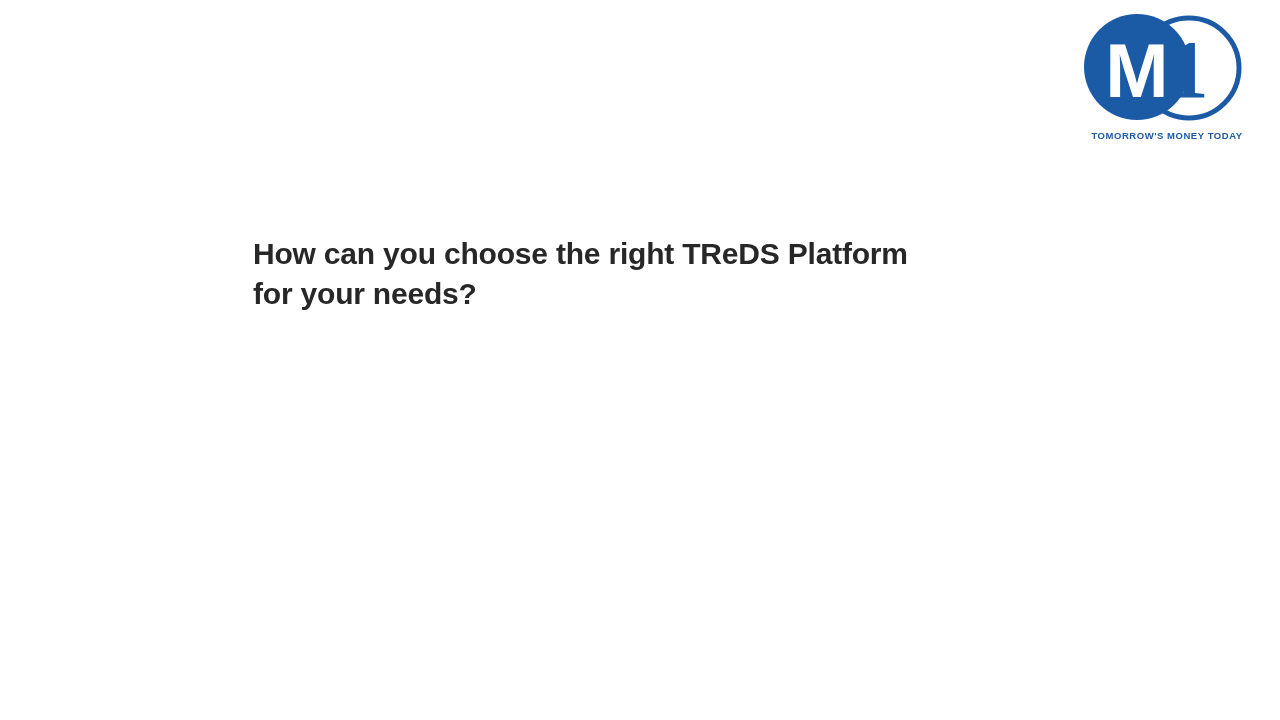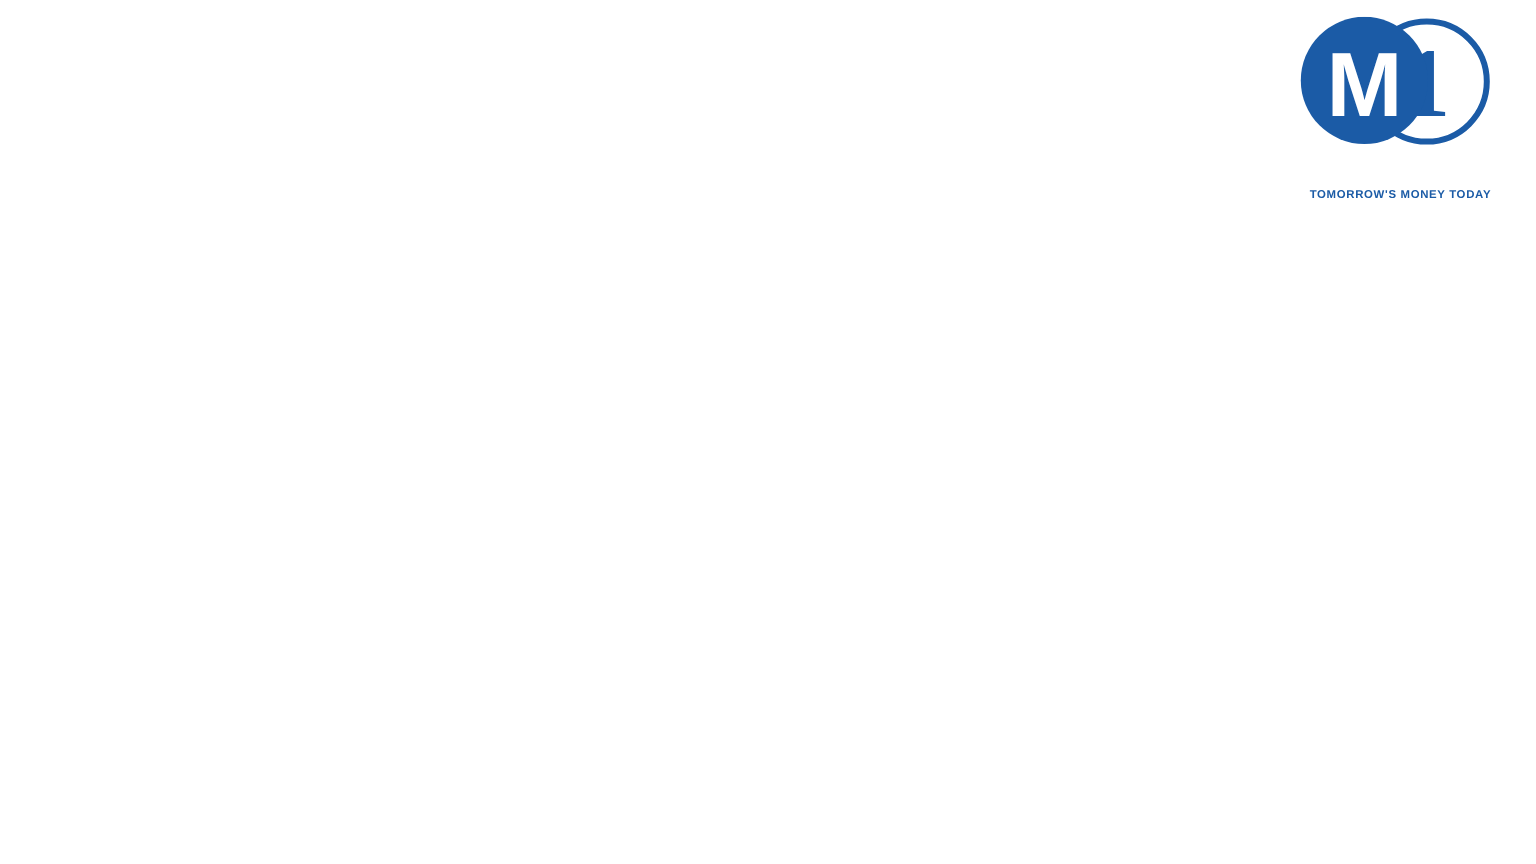--- a/index.html
+++ b/index.html
@@ -46,21 +46,20 @@
     left: 0;
     top: 116px;
     width: 182px;
     text-align: center;
     font-family: "Liberation Sans", sans-serif;
     font-size: 9.5px;
     font-weight: 700;
     letter-spacing: 0.55px;
     color: #1b5ba6;
     white-space: nowrap;
-    margin-top: 27px;
   }
 
   
   .title {
     position: absolute;
     left: 253px;
     top: 234px;
     width: 672px;
     font-family: "Liberation Sans", sans-serif;
     font-size: 30px;
@@ -84,14 +83,15 @@
       <text x="112" y="83" text-anchor="middle" font-family="Liberation Serif, serif" font-size="82" font-weight="700" fill="#1b5ba6">1</text>
 
       <circle cx="61" cy="53" r="53" fill="#1b5ba6"></circle>
 
       <text x="61" y="83" text-anchor="middle" font-family="Liberation Sans, sans-serif" font-size="76" font-weight="700" fill="#ffffff">M</text>
     </svg>
 
     <div class="logo-tagline">TOMORROW'S MONEY TODAY</div>
   </div>
 
+  <div class="title">How can you choose the right TReDS Platform for your needs?</div>
 
 </div>
 
 </body></html>

